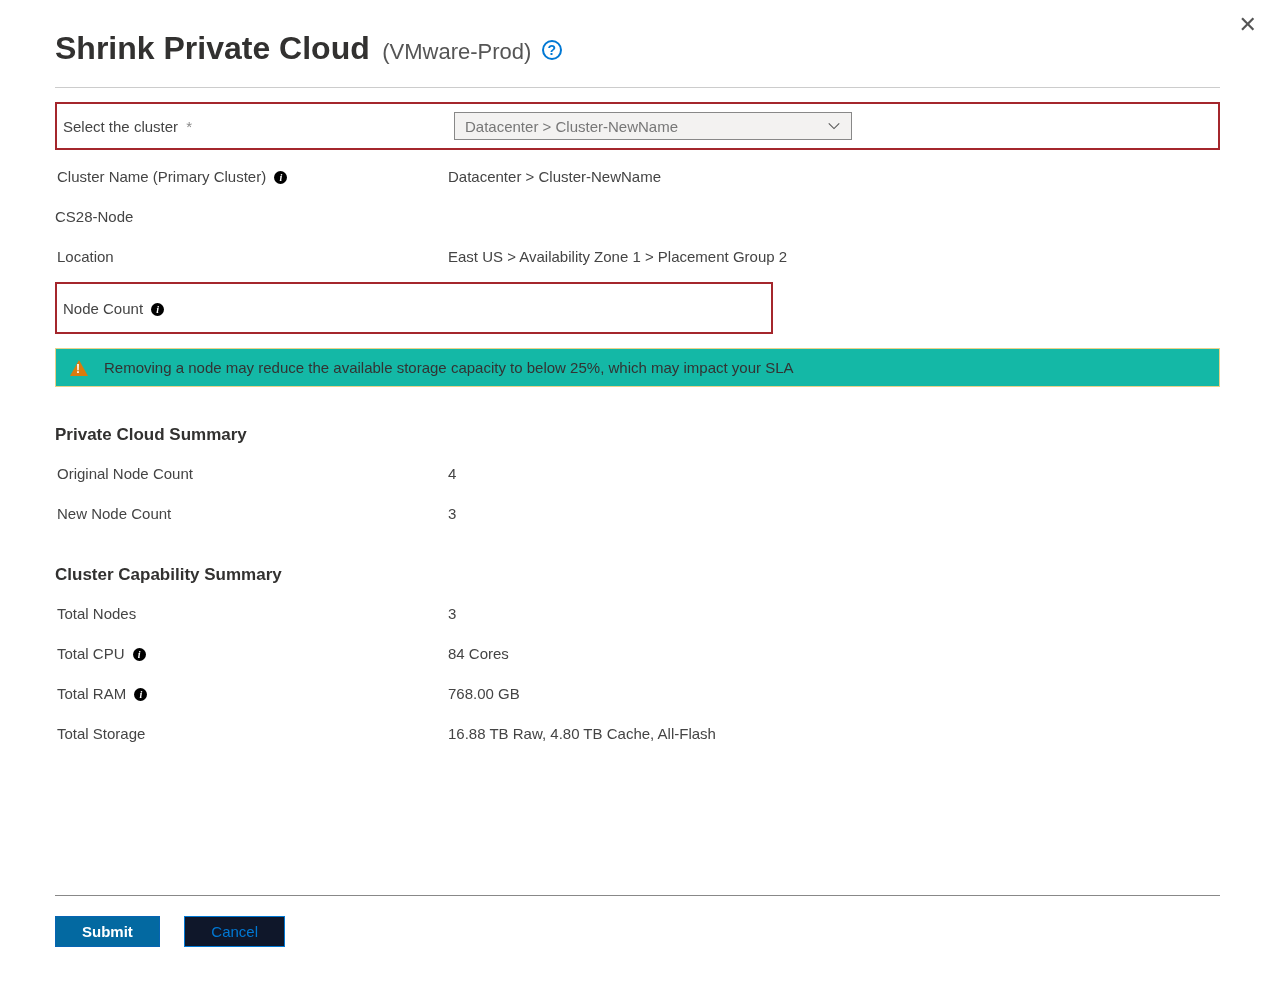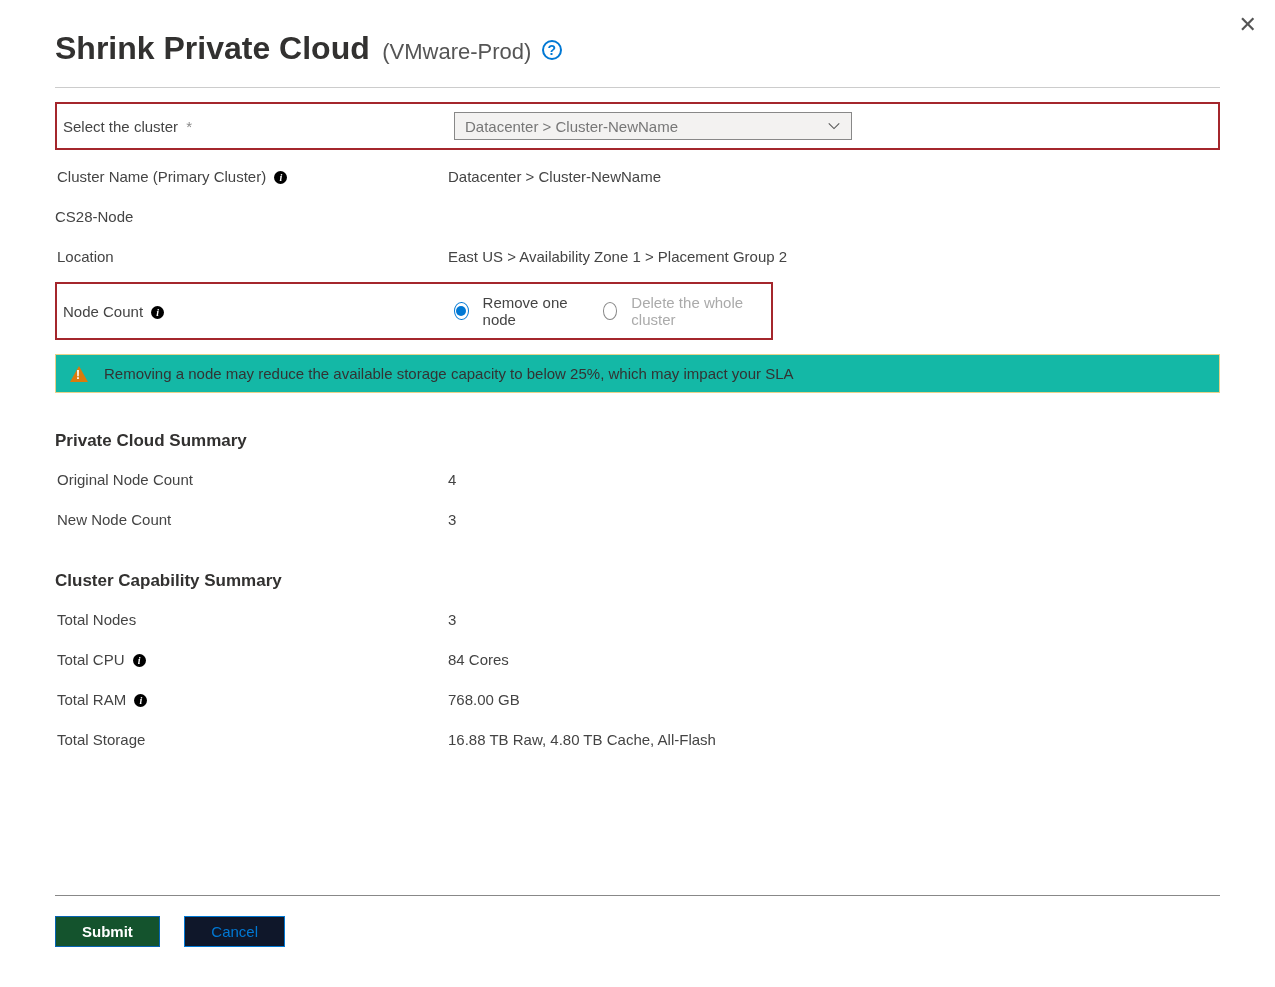--- a/index.html
+++ b/index.html
@@ -208,21 +208,21 @@
       border-top: 1px solid #888;
       margin-bottom: 20px;
     }
     .btn {
       font-size: 15px;
       padding: 6px 26px;
       cursor: pointer;
       font-family: inherit;
     }
     .btn-primary {
-      background: #14532d;
+      background: #0369a1;
       color: #fff;
       border: 1px solid #0664b3;
       font-weight: 600;
       margin-right: 20px;
     }
     .btn-secondary {
       background: #0f172a;
       color: #0078d4;
       border: 1px solid #0078d4;
     }
@@ -275,26 +275,20 @@
   <div class="label-col">Location</div>
   <div class="value-col">East US &gt; Availability Zone 1 &gt; Placement Group 2</div>
 </div>
 
 <div class="highlight-box highlight-box-2">
   <div class="row">
     <div class="label-col">
       <span>Node Count</span>
       <span class="info-icon">i</span>
     </div>
-    <div class="value-col radio-group">
-      <span class="radio selected"></span>
-      <span class="radio-label">Remove one node</span>
-      <span class="radio"></span>
-      <span class="radio-label disabled">Delete the whole cluster</span>
-    </div>
   </div>
 </div>
 
 <div class="warning-banner">
   <span class="warning-icon"></span>
   <span>Removing a node may reduce the available storage capacity to below 25%, which may impact your SLA</span>
 </div>
 
 <div class="section-heading">Private Cloud Summary</div>
 

